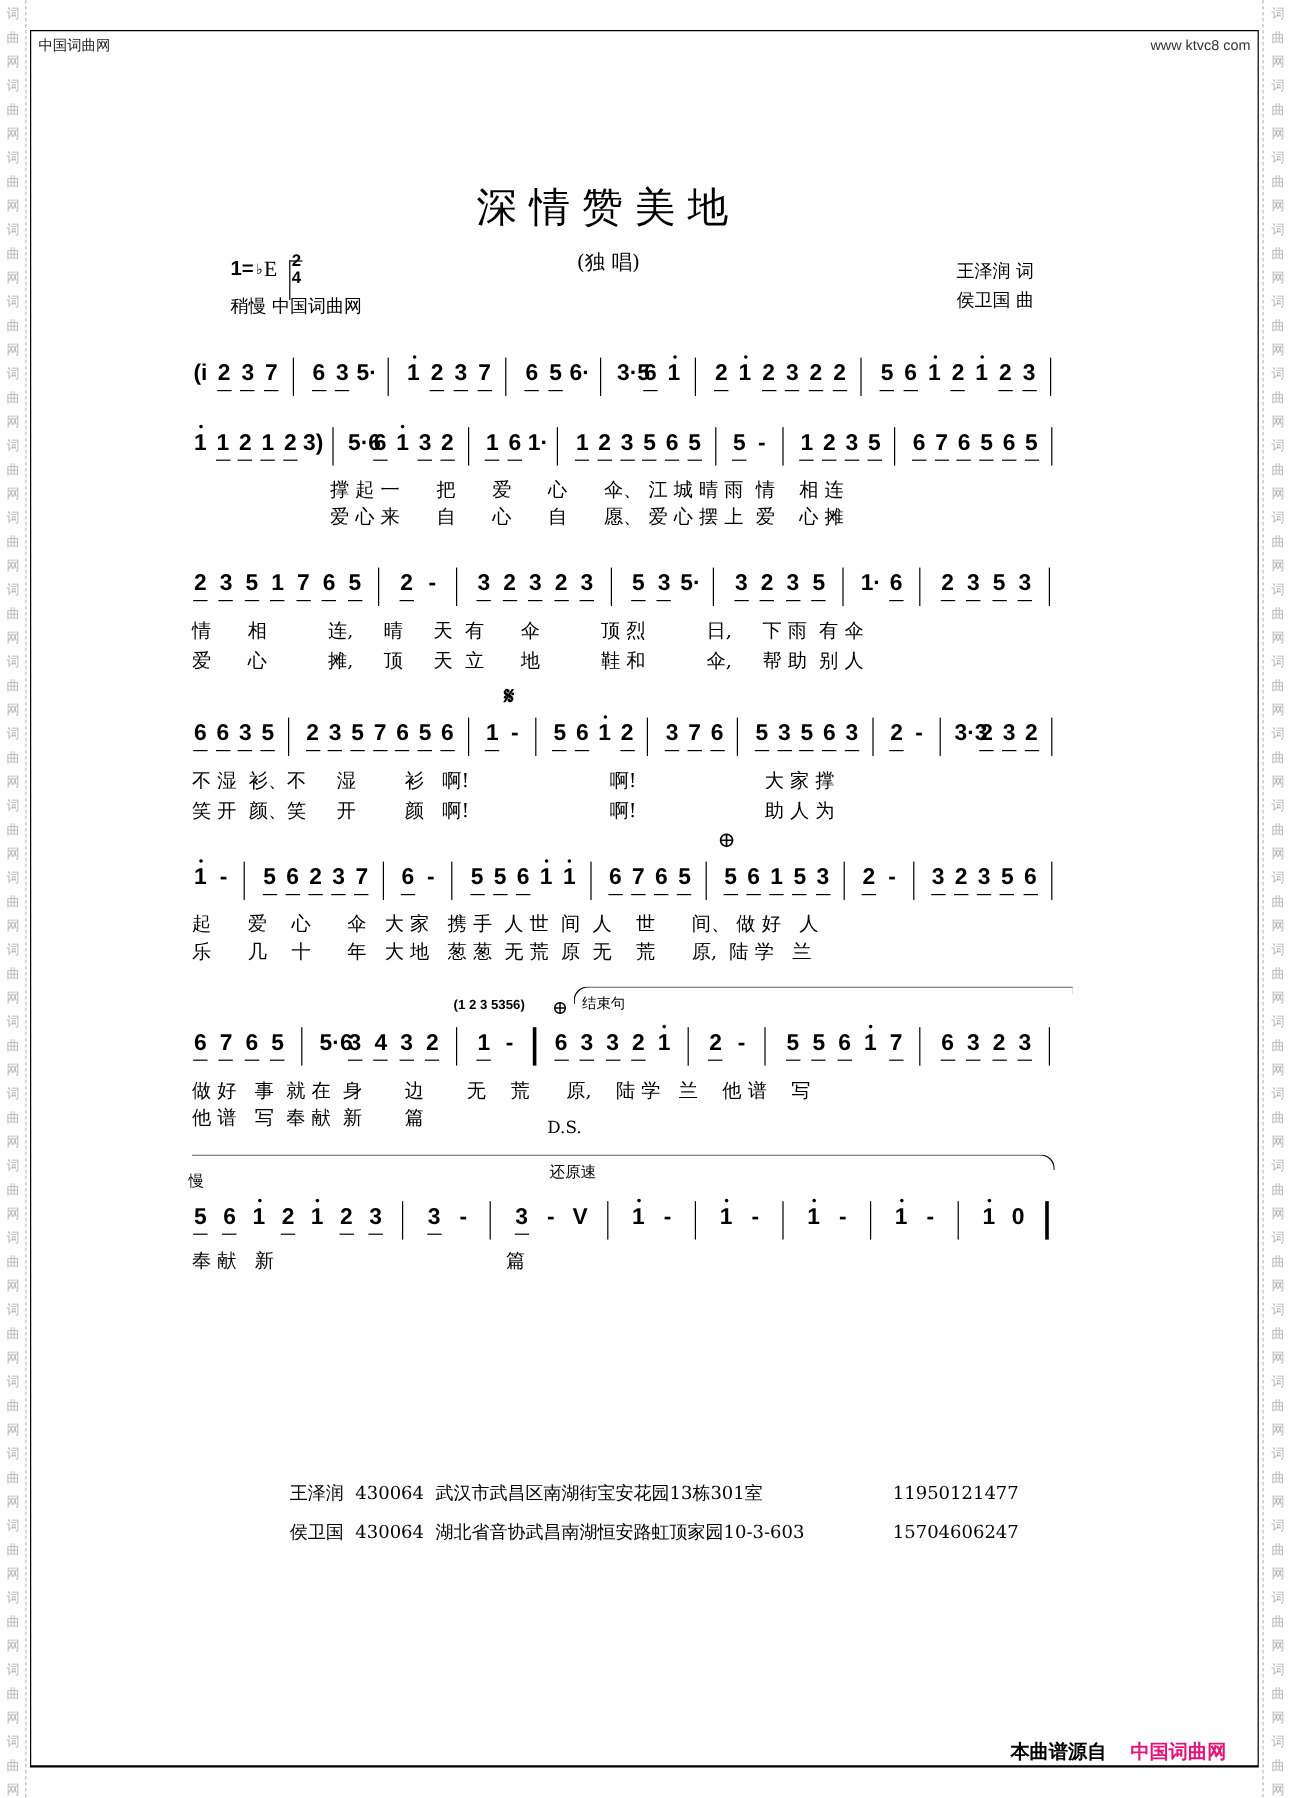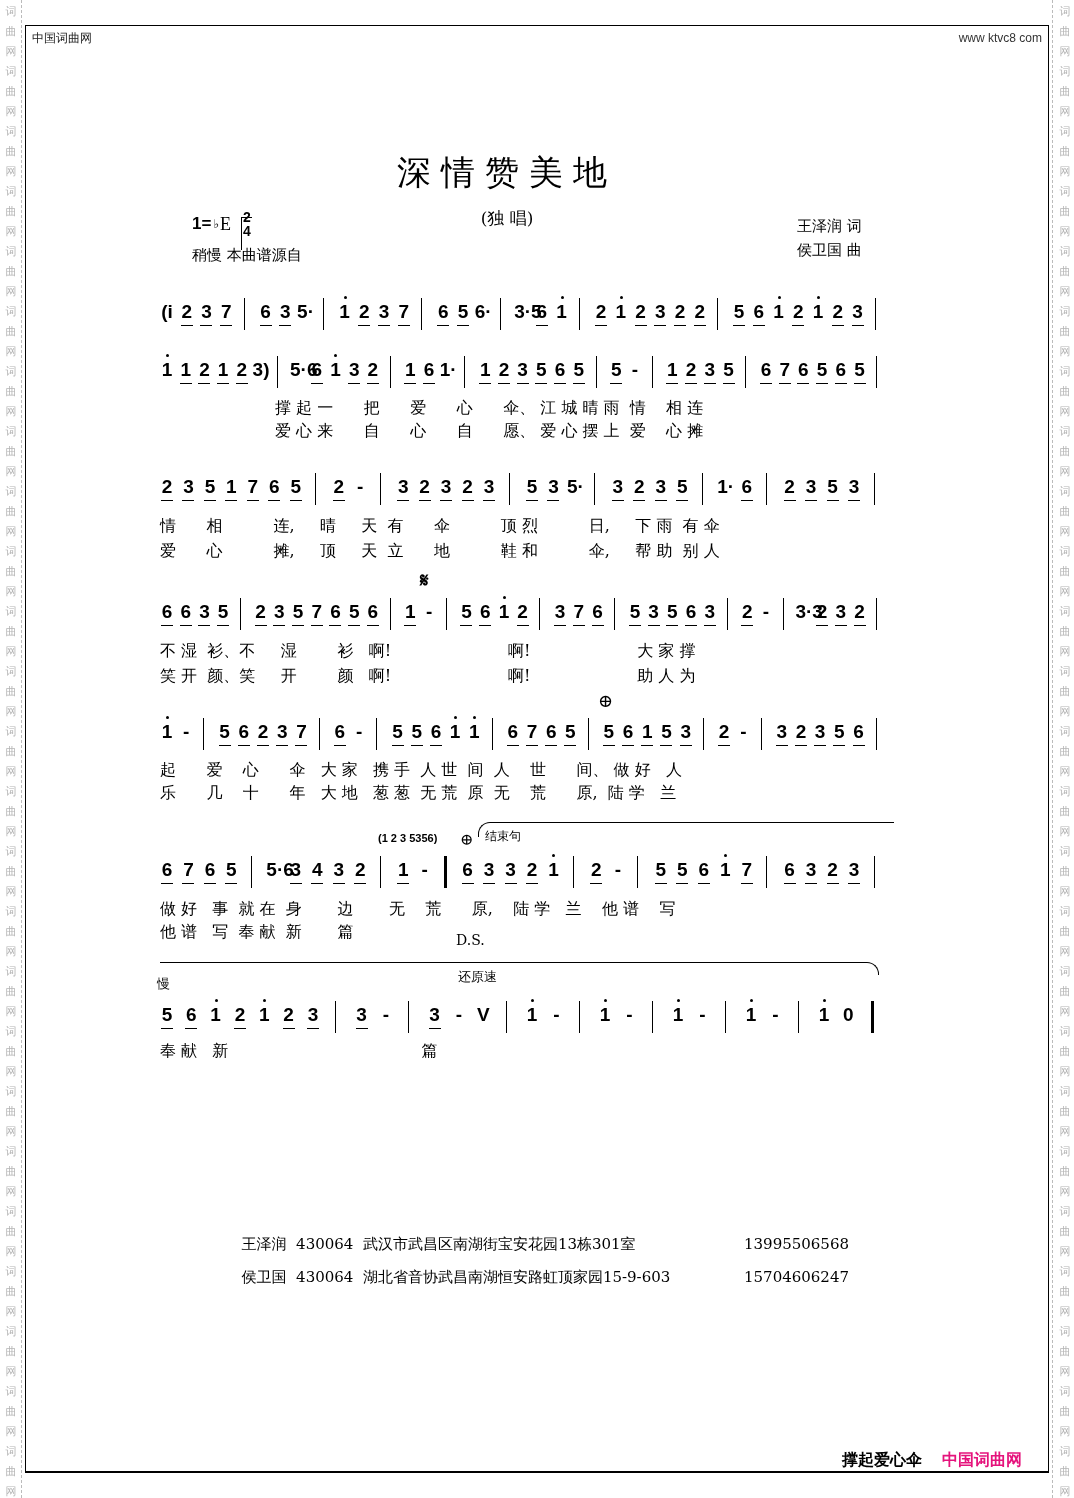--- a/index.html
+++ b/index.html
@@ -205,21 +205,21 @@
   <span>1</span>
   <span>=</span>
   <span class="flat">♭</span>
   <span class="E">E</span>
   <span class="frac">
     <span>2</span>
     <span class="bar"></span>
     <span>4</span>
   </span>
 </div>
-<div class="tempo">稍慢 本曲谱源自</div>
+<div class="tempo">稍慢 中国词曲网</div>
 <div class="credits">
   <div>王泽润  词</div>
   <div>侯卫国  曲</div>
 </div>
 
 <div id="score">
     <div class="score-line" style="top: 292px;">
       <div class="tok" style="left: 4px; width: 16px;">
         <span class="n">(i</span>
       </div>
@@ -1071,21 +1071,21 @@
 <div class="mark" style="left:378px;top:832px;font-size:11px;font-family:'Liberation Sans',sans-serif;font-weight:bold;">(1 2 3  5356)</div>
 <div class="mark" style="left:460px;top:830px;font-size:16px;">⊕</div>
 <div class="mark" style="left:485px;top:828px;font-size:12px;">结束句</div>
 <div style="position:absolute;left:478px;top:822px;width:415px;height:14px;border-top:1px solid #000;border-left:1px solid #000;border-radius:12px 0 0 0;"></div>
 <div class="mark" style="left:456px;top:932px;font-size:14px;">D.S.</div>
 <div style="position:absolute;left:160px;top:962px;width:718px;height:12px;border-top:1px solid #000;border-right:1px solid #000;border-radius:0 12px 0 0;"></div>
 <div class="mark" style="left:157px;top:975px;font-size:13px;">慢</div>
 <div class="mark" style="left:458px;top:968px;font-size:13px;">还原速</div>
 
 <div class="contact" style="top:1217px">
-  <span>王泽润</span>  <span>430064</span>  <span>武汉市武昌区南湖街宝安花园13栋301室</span><span style="position:absolute;left:512px">13995506568</span>
+  <span>王泽润</span>  <span>430064</span>  <span>武汉市武昌区南湖街宝安花园13栋301室</span><span style="position:absolute;left:512px">11950121477</span>
 </div>
 <div class="contact" style="top:1250px">
-  <span>侯卫国</span>  <span>430064</span>  <span>湖北省音协武昌南湖恒安路虹顶家园15-9-603</span><span style="position:absolute;left:512px">15704606247</span>
+  <span>侯卫国</span>  <span>430064</span>  <span>湖北省音协武昌南湖恒安路虹顶家园10-3-603</span><span style="position:absolute;left:512px">15704606247</span>
 </div>
 
 <div class="footer-src">
-  <span>撑起爱心伞</span><span class="pink">中国词曲网</span>
+  <span>本曲谱源自</span><span class="pink">中国词曲网</span>
 </div>
 
 </body></html>

